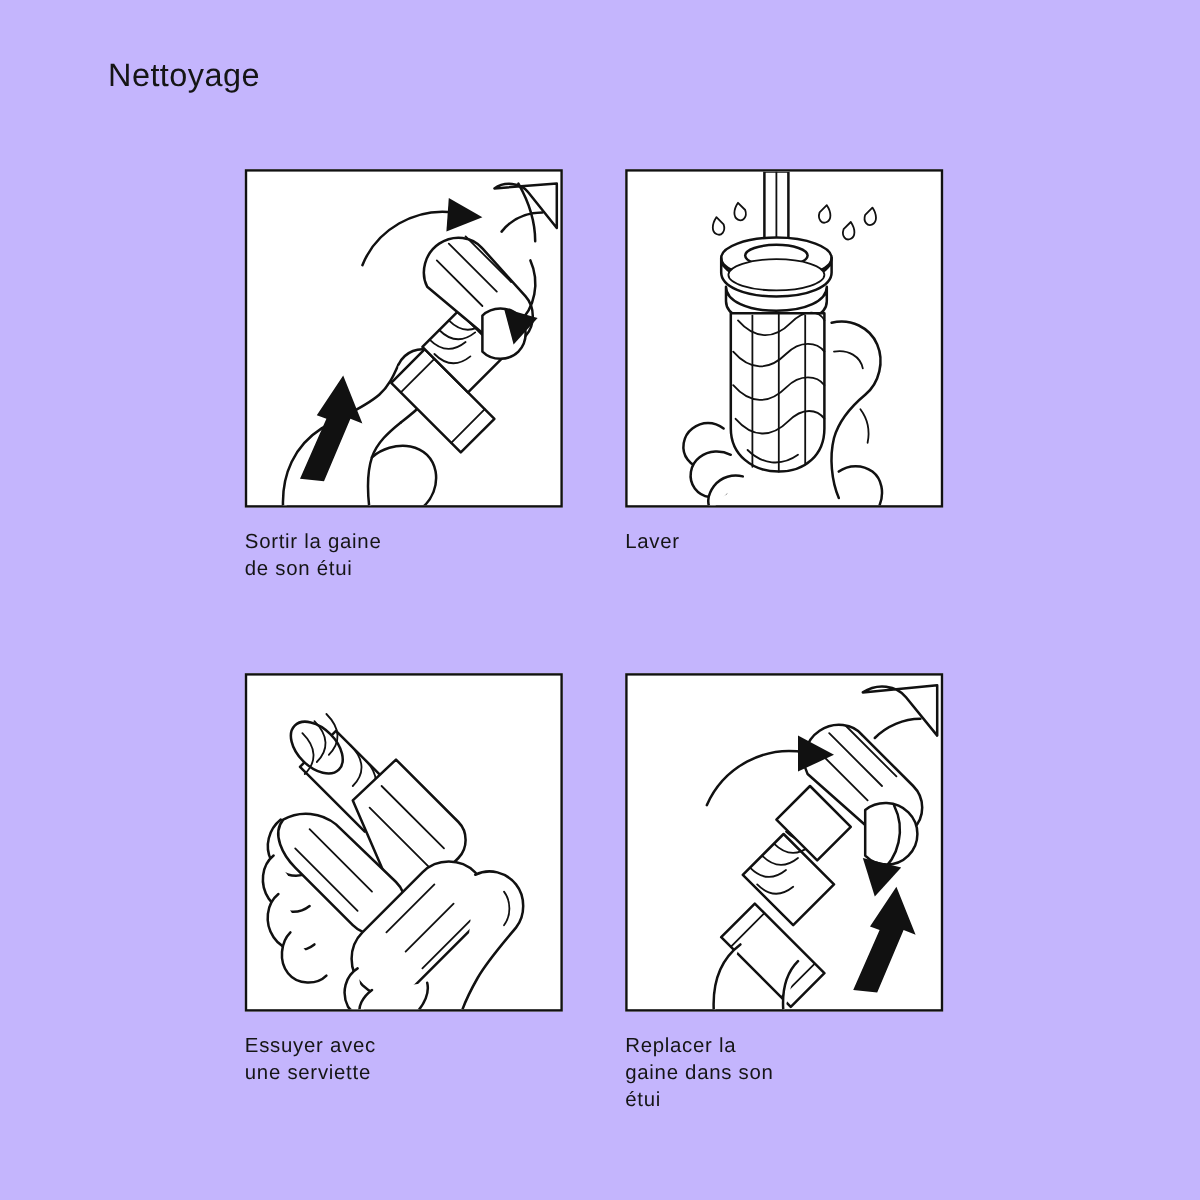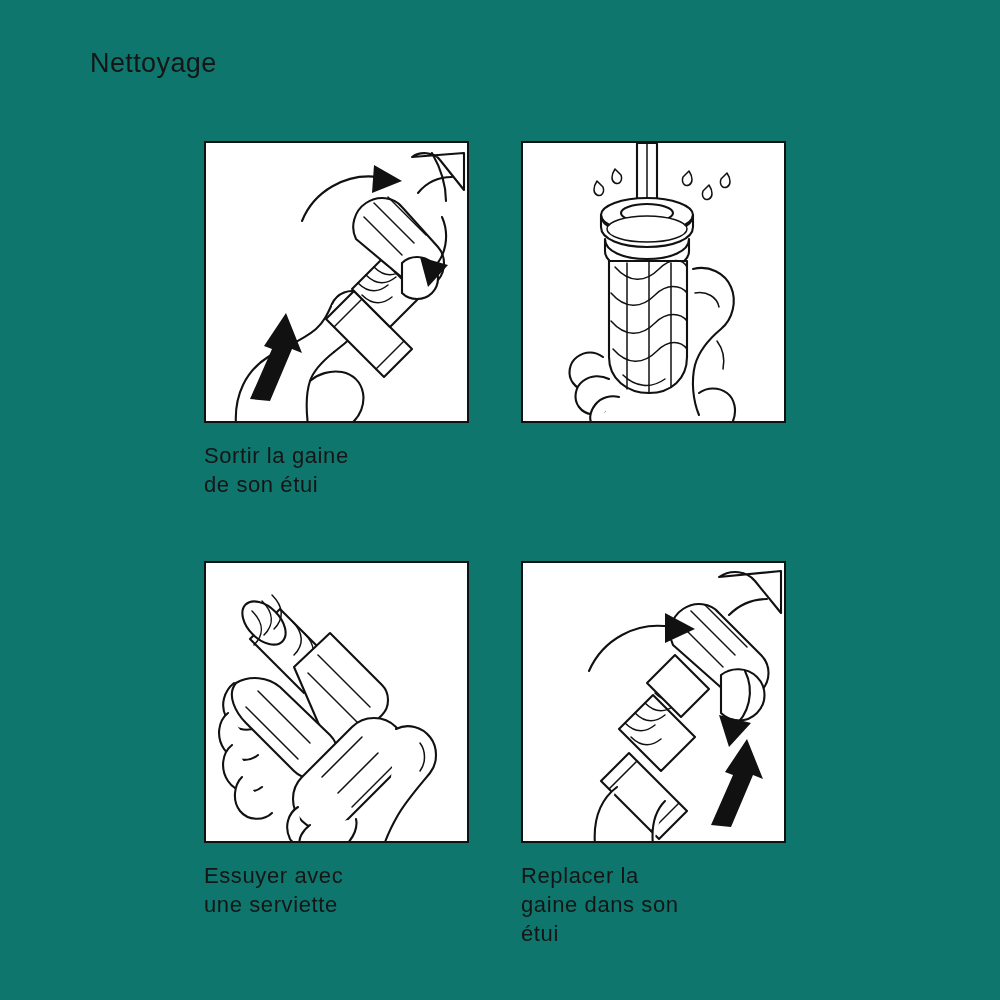--- a/index.html
+++ b/index.html
@@ -12,21 +12,21 @@
     height: 1000px;
     font-family: "Liberation Sans", sans-serif;
     color: #111111;
     position: relative;
     overflow: hidden;
   }
 
   .page {
     position: absolute;
     inset: 0;
-    background: #0f766e;
+    background: #c4b5fd;
   }
 
   .page-title {
     position: absolute;
     left: 90px;
     top: 48px;
     font-size: 27px;
     letter-spacing: 0.4px;
     color: #151515;
   }
@@ -60,21 +60,21 @@
   }
 
   .figure svg {
     position: absolute;
     left: 0;
     top: 0;
   }
 
   .step-caption {
     margin-top: 18px;
-    font-size: 22px;
+    font-size: 17px;
     line-height: 1.32;
     letter-spacing: 0.6px;
     color: #151515;
     width: 300px;
     white-space: pre-line;
   }
 
   .ln { fill: none; stroke: #111111; stroke-width: 2.1; stroke-linecap: round; stroke-linejoin: round; }
   .ln-thin { fill: none; stroke: #111111; stroke-width: 1.5; stroke-linecap: round; stroke-linejoin: round; }
   .wh { fill: #ffffff; stroke: #111111; stroke-width: 2.1; stroke-linejoin: round; stroke-linecap: round; }
@@ -169,20 +169,21 @@
             <path class="wh" d="M170 126 C186 122 202 130 208 144 C214 158 210 176 198 186 C186 196 176 208 172 222 C168 238 170 258 176 272"></path>
             <path class="wh" d="M80 214 C72 208 62 208 54 214 C46 220 44 232 50 240 C56 248 68 250 76 244"></path>
             <path class="wh" d="M86 236 C78 232 68 232 60 238 C52 244 50 256 56 264 C62 272 74 274 82 268"></path>
             <path class="wh" d="M96 254 C88 252 78 254 72 262 C66 270 66 278 70 282"></path>
             <path class="ln-thin" d="M172 150 C184 148 194 154 196 164"></path>
             <path class="wh" d="M176 250 C184 244 196 244 204 250 C212 256 214 268 210 278"></path>
             <path class="ln-thin" d="M194 198 C200 206 202 216 200 226"></path>
           </g>
         </svg>
       </div>
+      <div class="step-caption">Laver</div>
     </div>
 
     <div class="step step-4">
       <div class="figure">
         <svg width="265" height="282" viewBox="0 0 265 282" aria-hidden="true">
           <g>
 
             <path class="wh" d="M78 218 L106 190 L164 248 L136 276 Z"></path>
             <path class="ln-thin" d="M86 226 L114 198"></path>
             <path class="ln-thin" d="M128 268 L156 240"></path>

